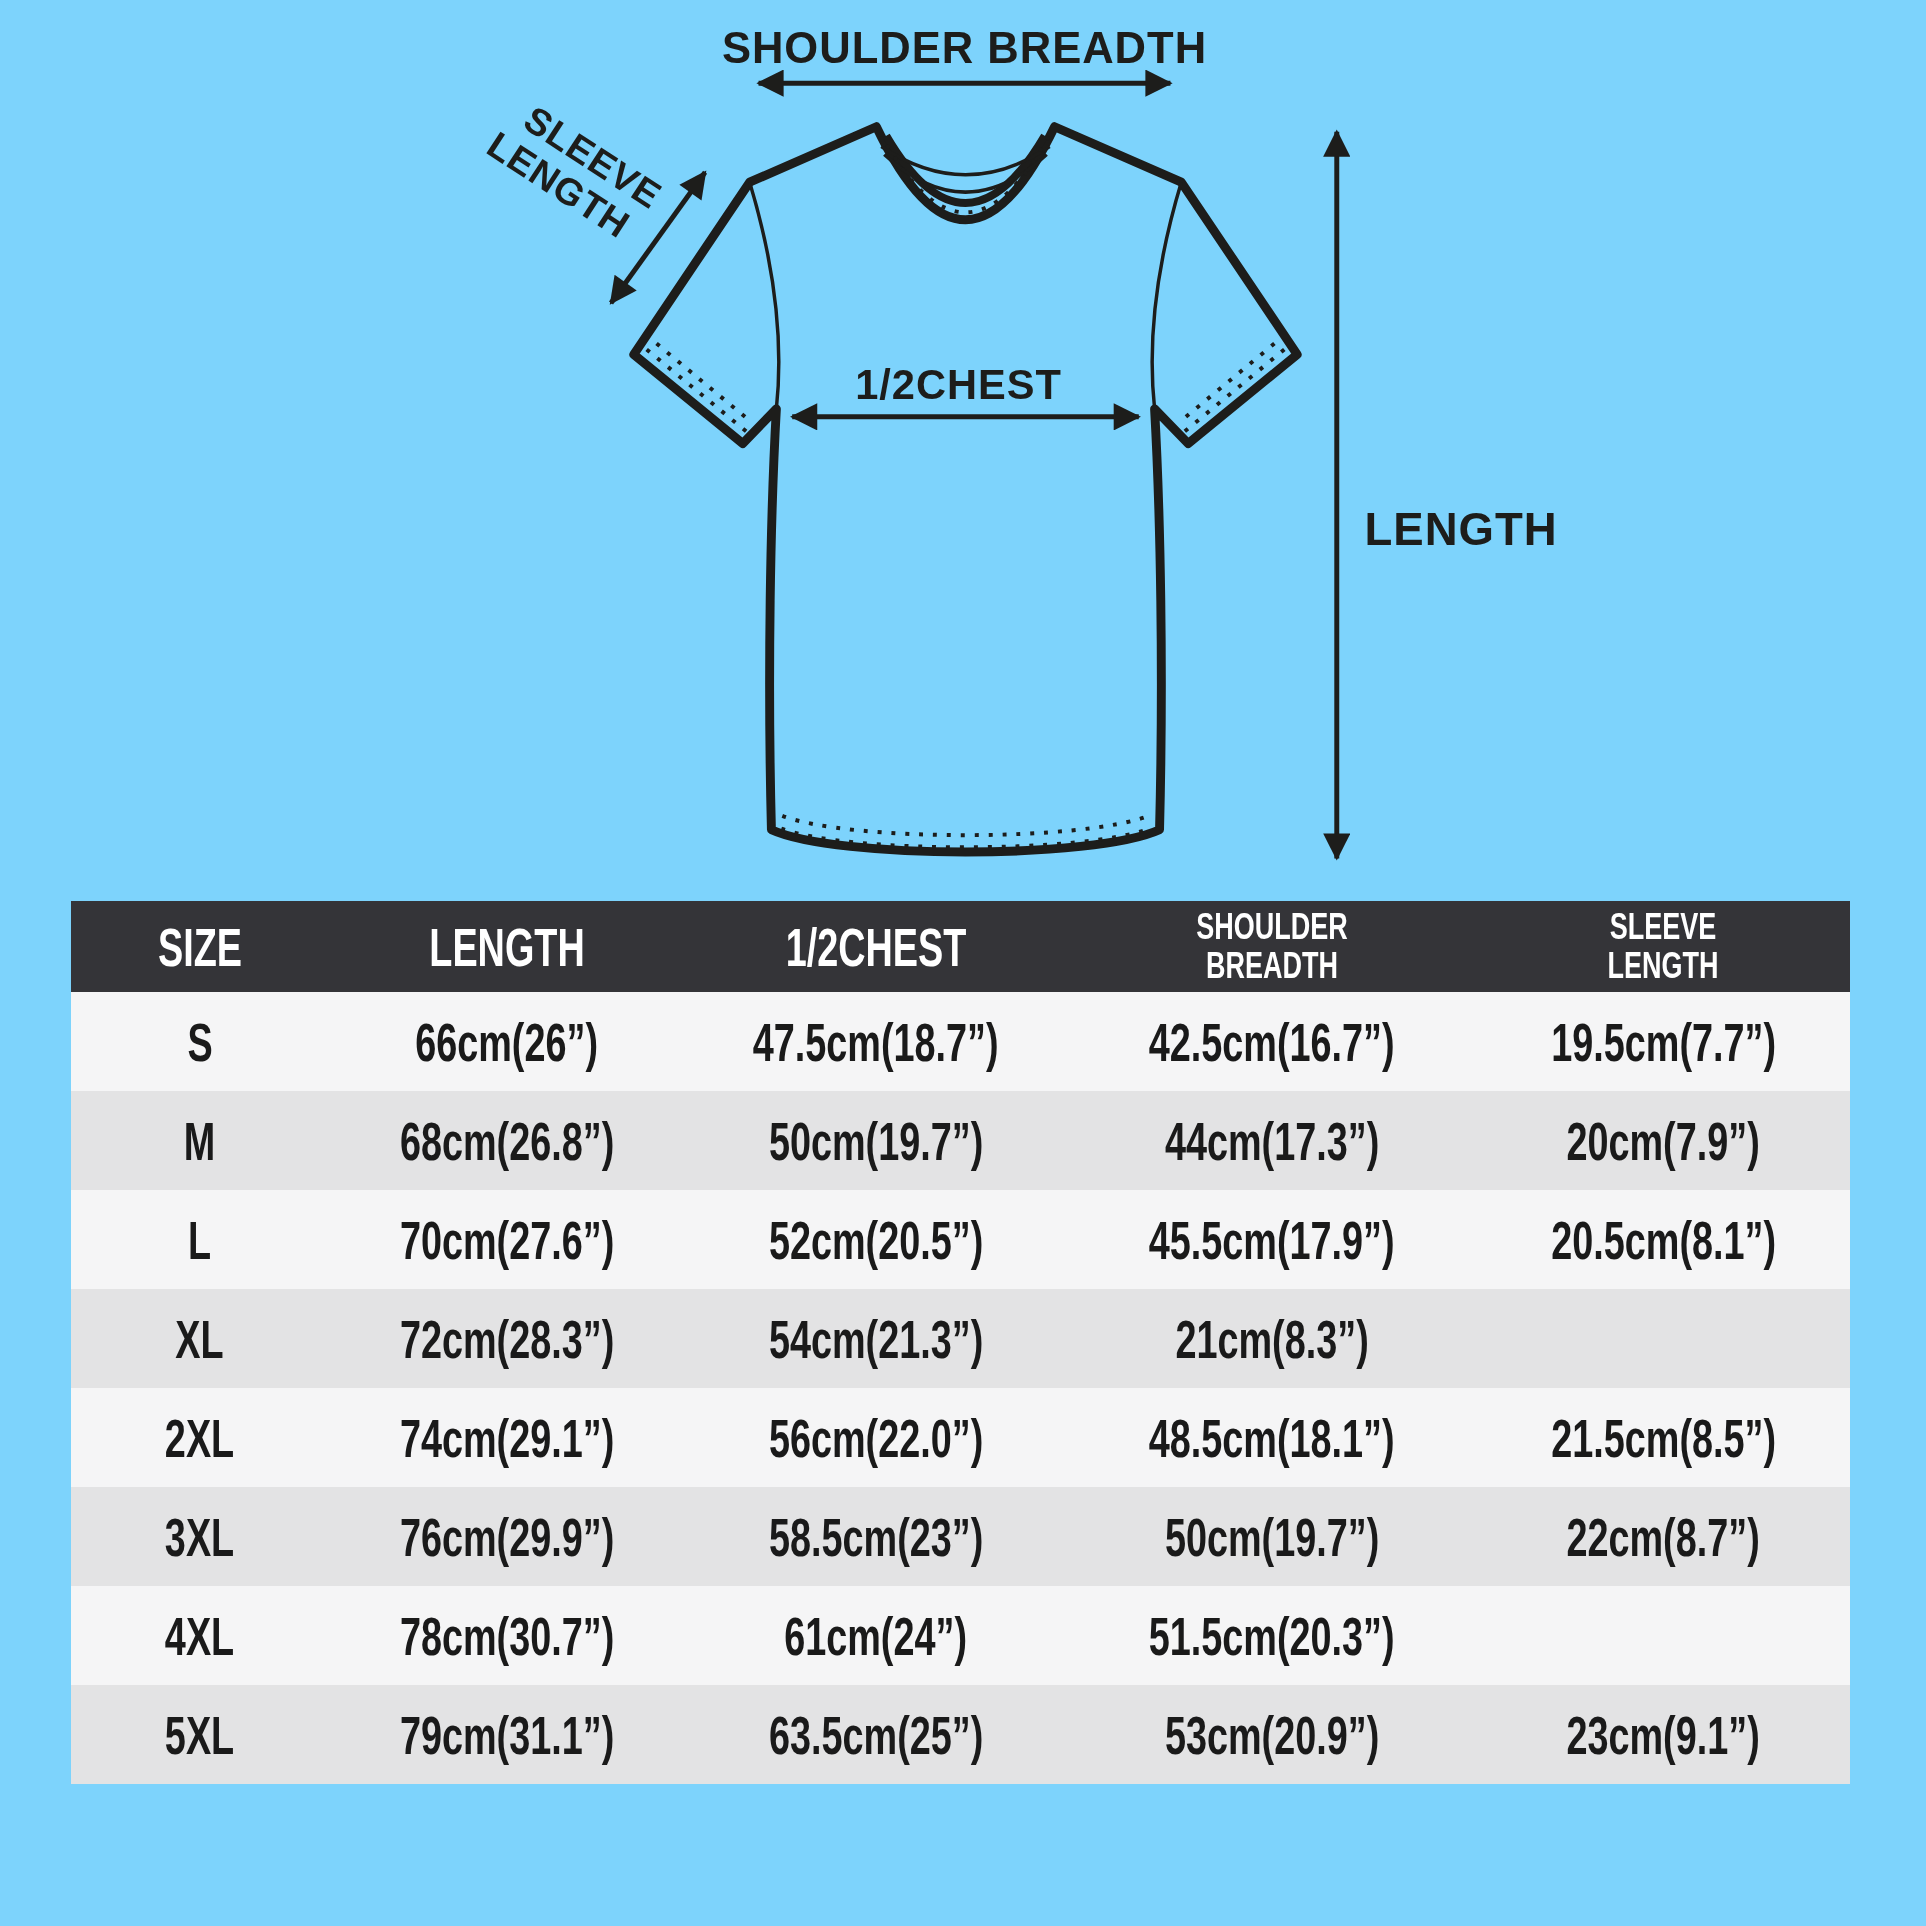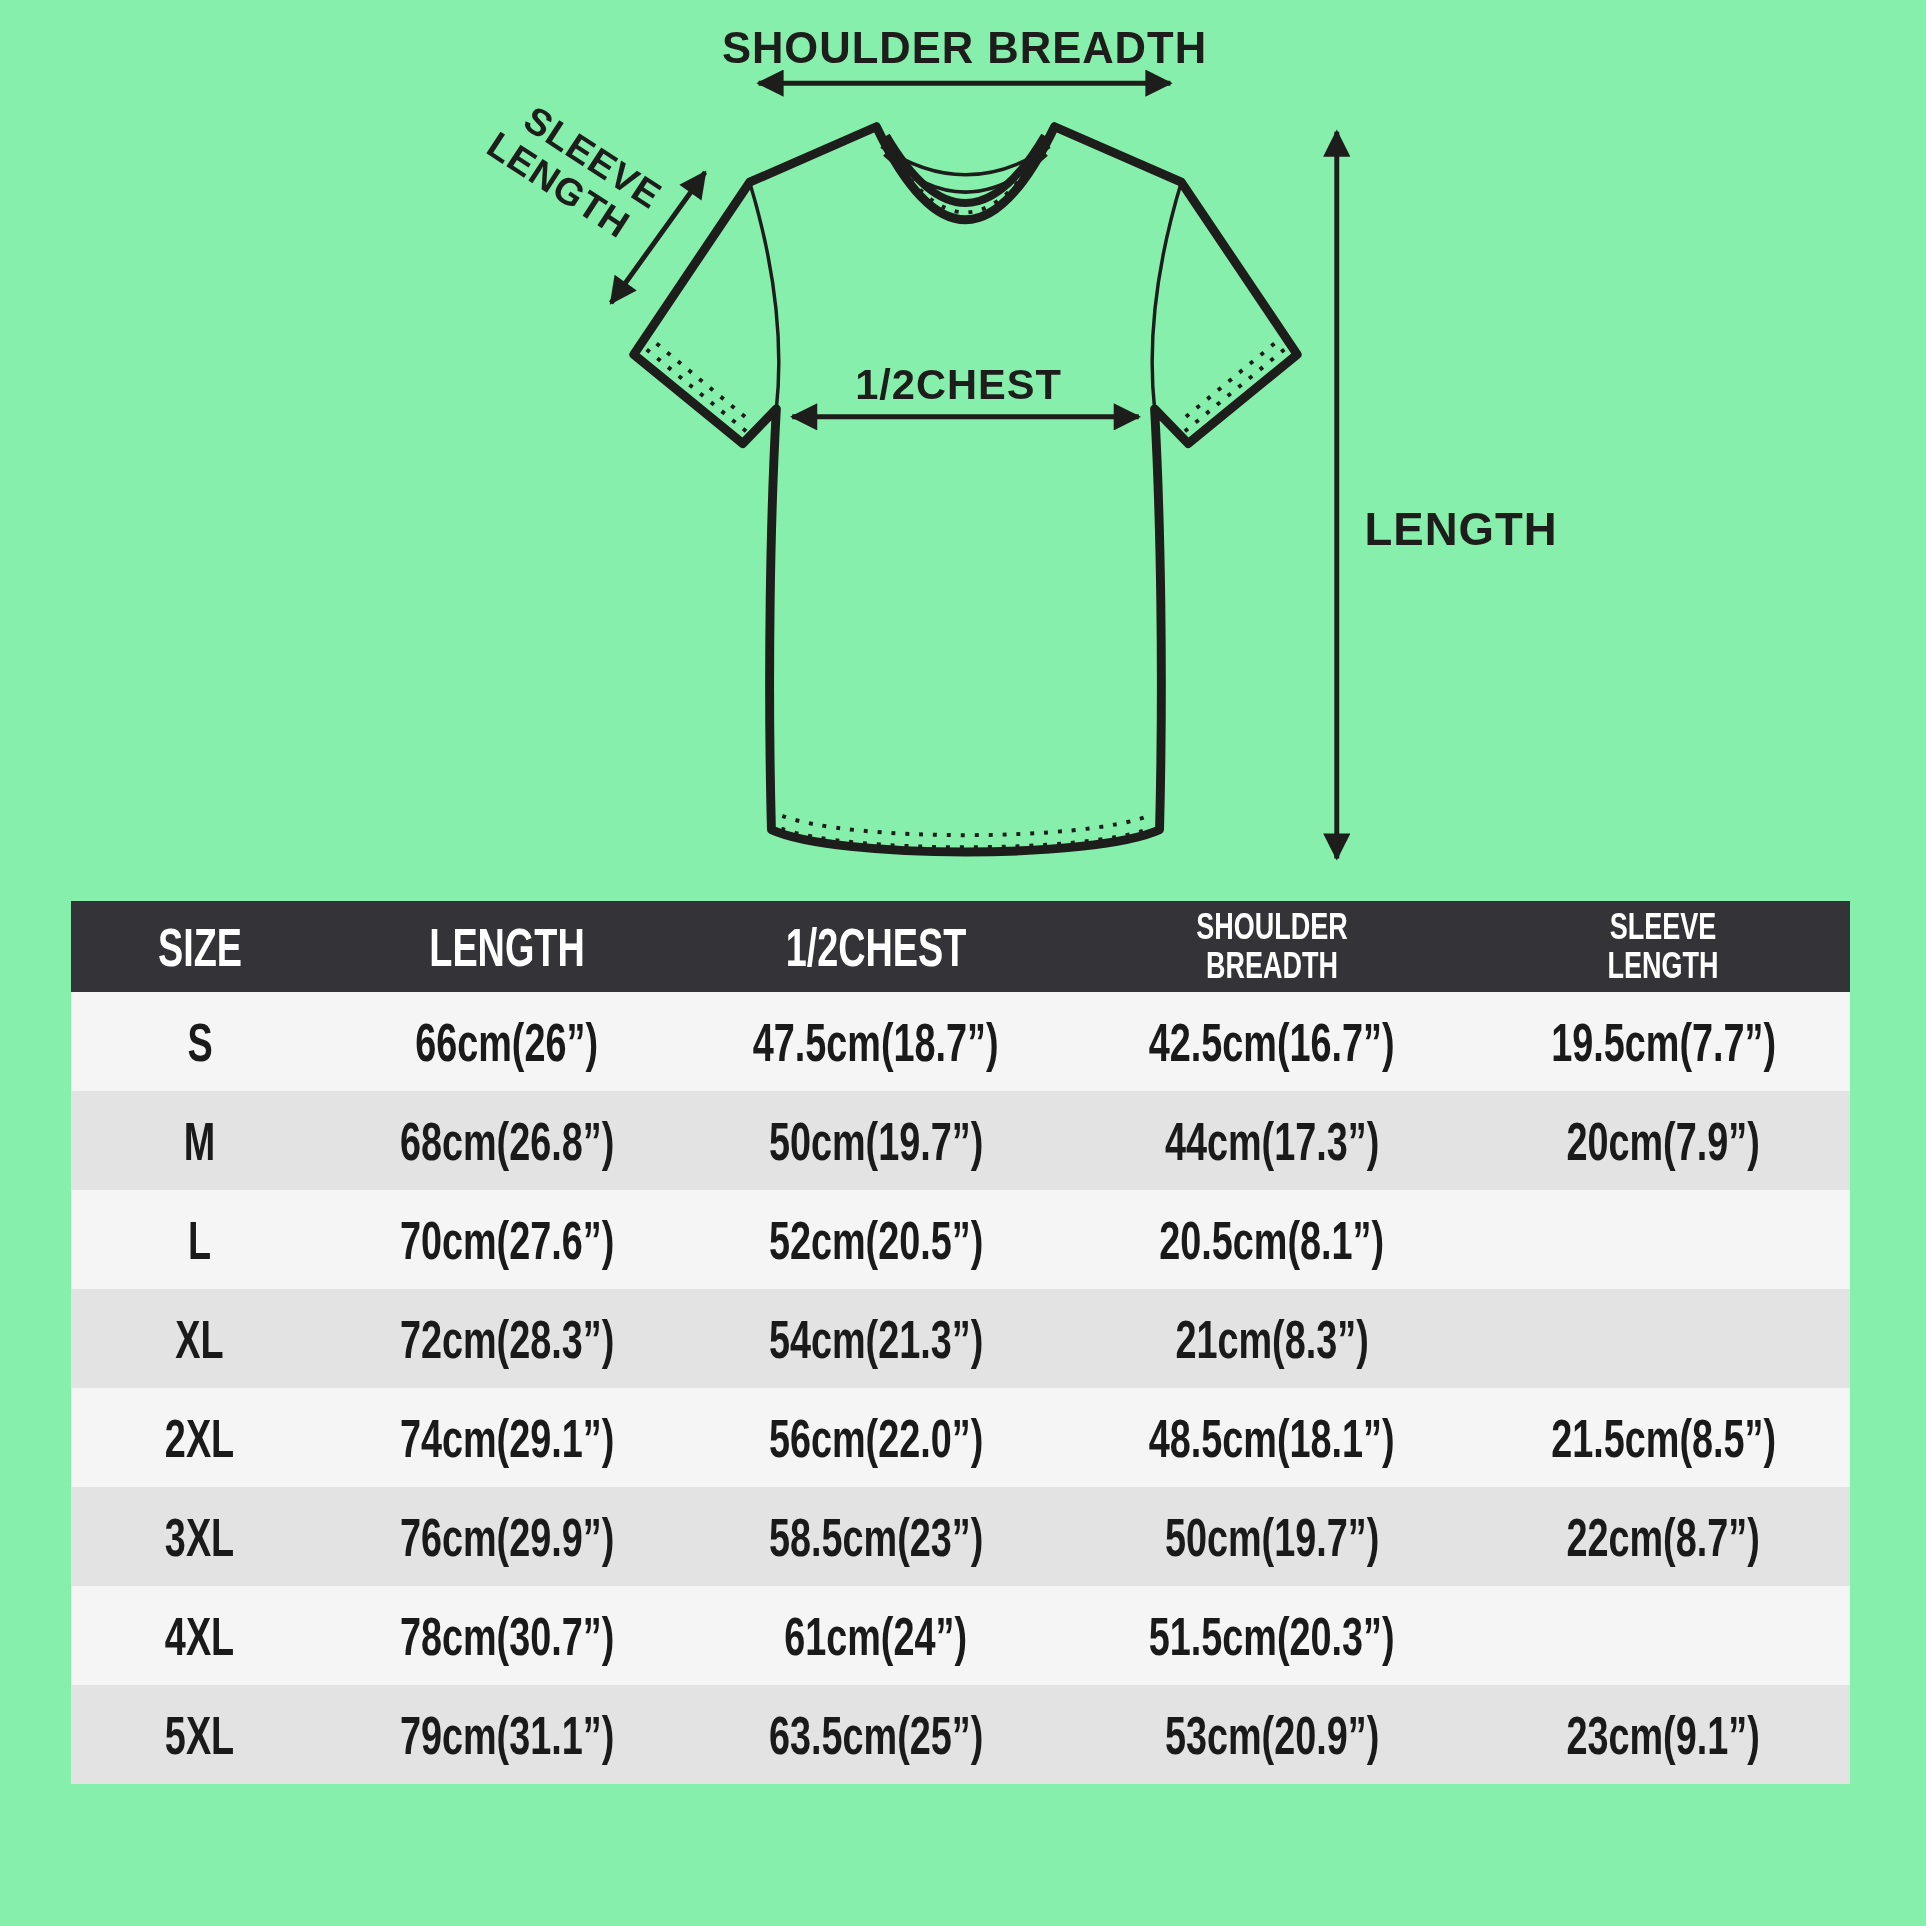--- a/index.html
+++ b/index.html
@@ -1,16 +1,16 @@
 <!DOCTYPE html>
 <html><head>
 <meta charset="utf-8">
 <style>
   html,body{margin:0;padding:0;background:#fff;}
-  #page{position:relative;width:1927px;height:1927px;background:#86efac;overflow:hidden;
+  #page{position:relative;width:1927px;height:1927px;background:#7dd3fc;overflow:hidden;
         font-family:"Liberation Sans",sans-serif;}
 
   
   #diagram{position:absolute;left:0;top:0;width:1927px;height:901px;}
   #diagram svg{display:block;}
   .ink{stroke:#1d1d1b;fill:none;}
   .dlabel{font-family:"Liberation Sans",sans-serif;font-weight:bold;fill:#1d1d1b;}
 
   
   #size-table{position:absolute;left:71px;top:901px;width:1779px;}
@@ -150,20 +150,23 @@
       <div class="cell">
           <span class="cond">L</span>
         </div>
       <div class="cell">
           <span class="cond">70cm(27.6”)</span>
         </div>
       <div class="cell">
           <span class="cond">52cm(20.5”)</span>
         </div>
       <div class="cell">
+          <span class="cond">45.5cm(17.9”)</span>
+        </div>
+      <div class="cell">
           <span class="cond">20.5cm(8.1”)</span>
         </div>
     </div>
     <div class="trow dark">
       <div class="cell">
           <span class="cond">XL</span>
         </div>
       <div class="cell">
           <span class="cond">72cm(28.3”)</span>
         </div>

